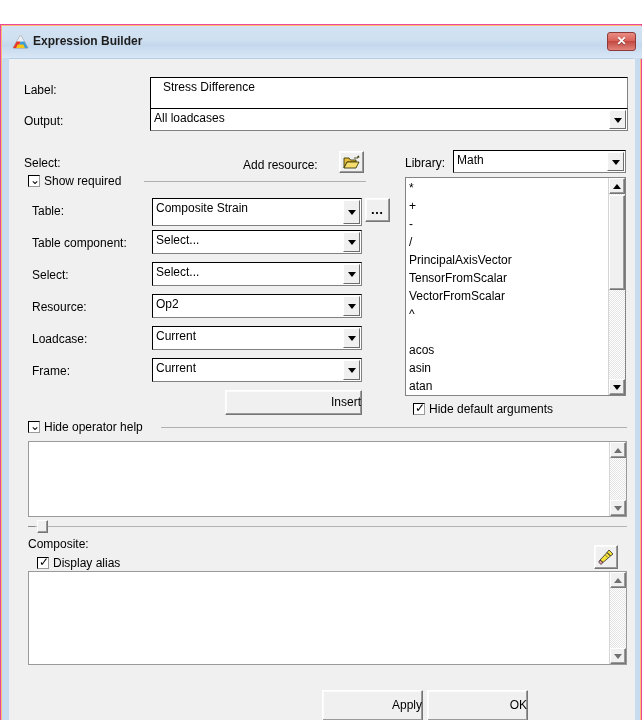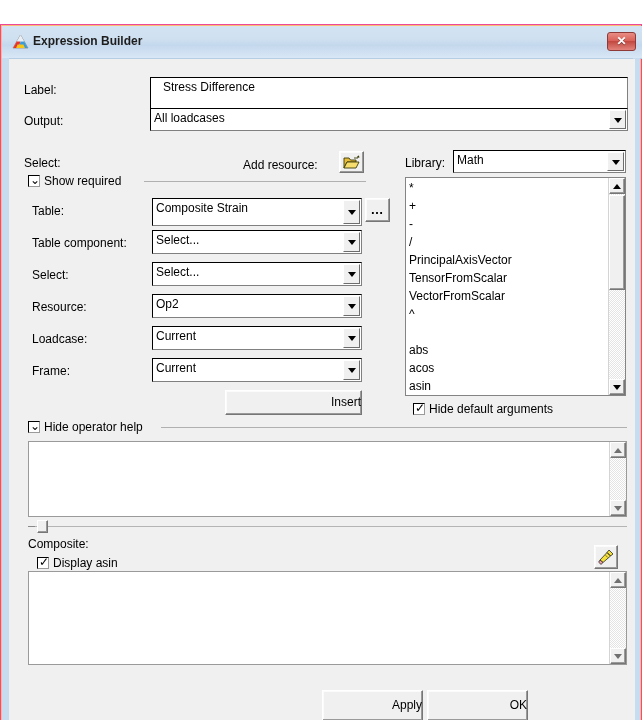--- a/index.html
+++ b/index.html
@@ -477,21 +477,20 @@
       <div class="items">
         <div class="item">*</div>
         <div class="item">+</div>
         <div class="item">-</div>
         <div class="item">/</div>
         <div class="item">PrincipalAxisVector</div>
         <div class="item">TensorFromScalar</div>
         <div class="item">VectorFromScalar</div>
         <div class="item">^</div>
         <div class="item"></div>
-        <div class="item">abs</div>
         <div class="item">acos</div>
         <div class="item">asin</div>
         <div class="item">atan</div>
       </div>
       <div class="vscroll">
         <div class="sb-btn sb-up">
             <span class="tri-up"></span>
           </div>
         <div class="thumb" style="top:17px; height:95px;"></div>
         <div class="sb-btn sb-down">
@@ -532,21 +531,21 @@
       <div class="cap-l"></div>
       <div class="thumb"></div>
     </div>
 
     <span class="lbl" style="left:19px; top:478px;">Composite:</span>
 
     <div class="chk" style="left:28px; top:497px;">
       <span class="box">
         <span class="tick">✓</span>
       </span>
-      <span class="cb-text">Display asin</span>
+      <span class="cb-text">Display alias</span>
     </div>
 
     <div class="iconbtn" style="left:585px; top:486px; width:24px; height:24px;">
       <span style="position:absolute;left:3px;top:3px;">
         <svg width="16" height="16" viewBox="0 0 16 16">
           <polygon points="11,1 15,5 12.5,7 9,3.5" fill="#f6e03a" stroke="#2a2a2a" stroke-width="0.8"></polygon>
           <polygon points="9,3.5 12.5,7 5,13.5 2,11" fill="#f6e03a" stroke="#2a2a2a" stroke-width="0.8"></polygon>
           <path d="M9.5 4.2 L11.8 6.5" stroke="#2a2a2a" stroke-width="0.6"></path>
           <path d="M7.5 6.2 L9.8 8.5" stroke="#2a2a2a" stroke-width="0.6"></path>
           <polygon points="2,11 5,13.5 3,15.4 0.7,13.2" fill="#f0a0a6" stroke="#2a2a2a" stroke-width="0.8"></polygon>

